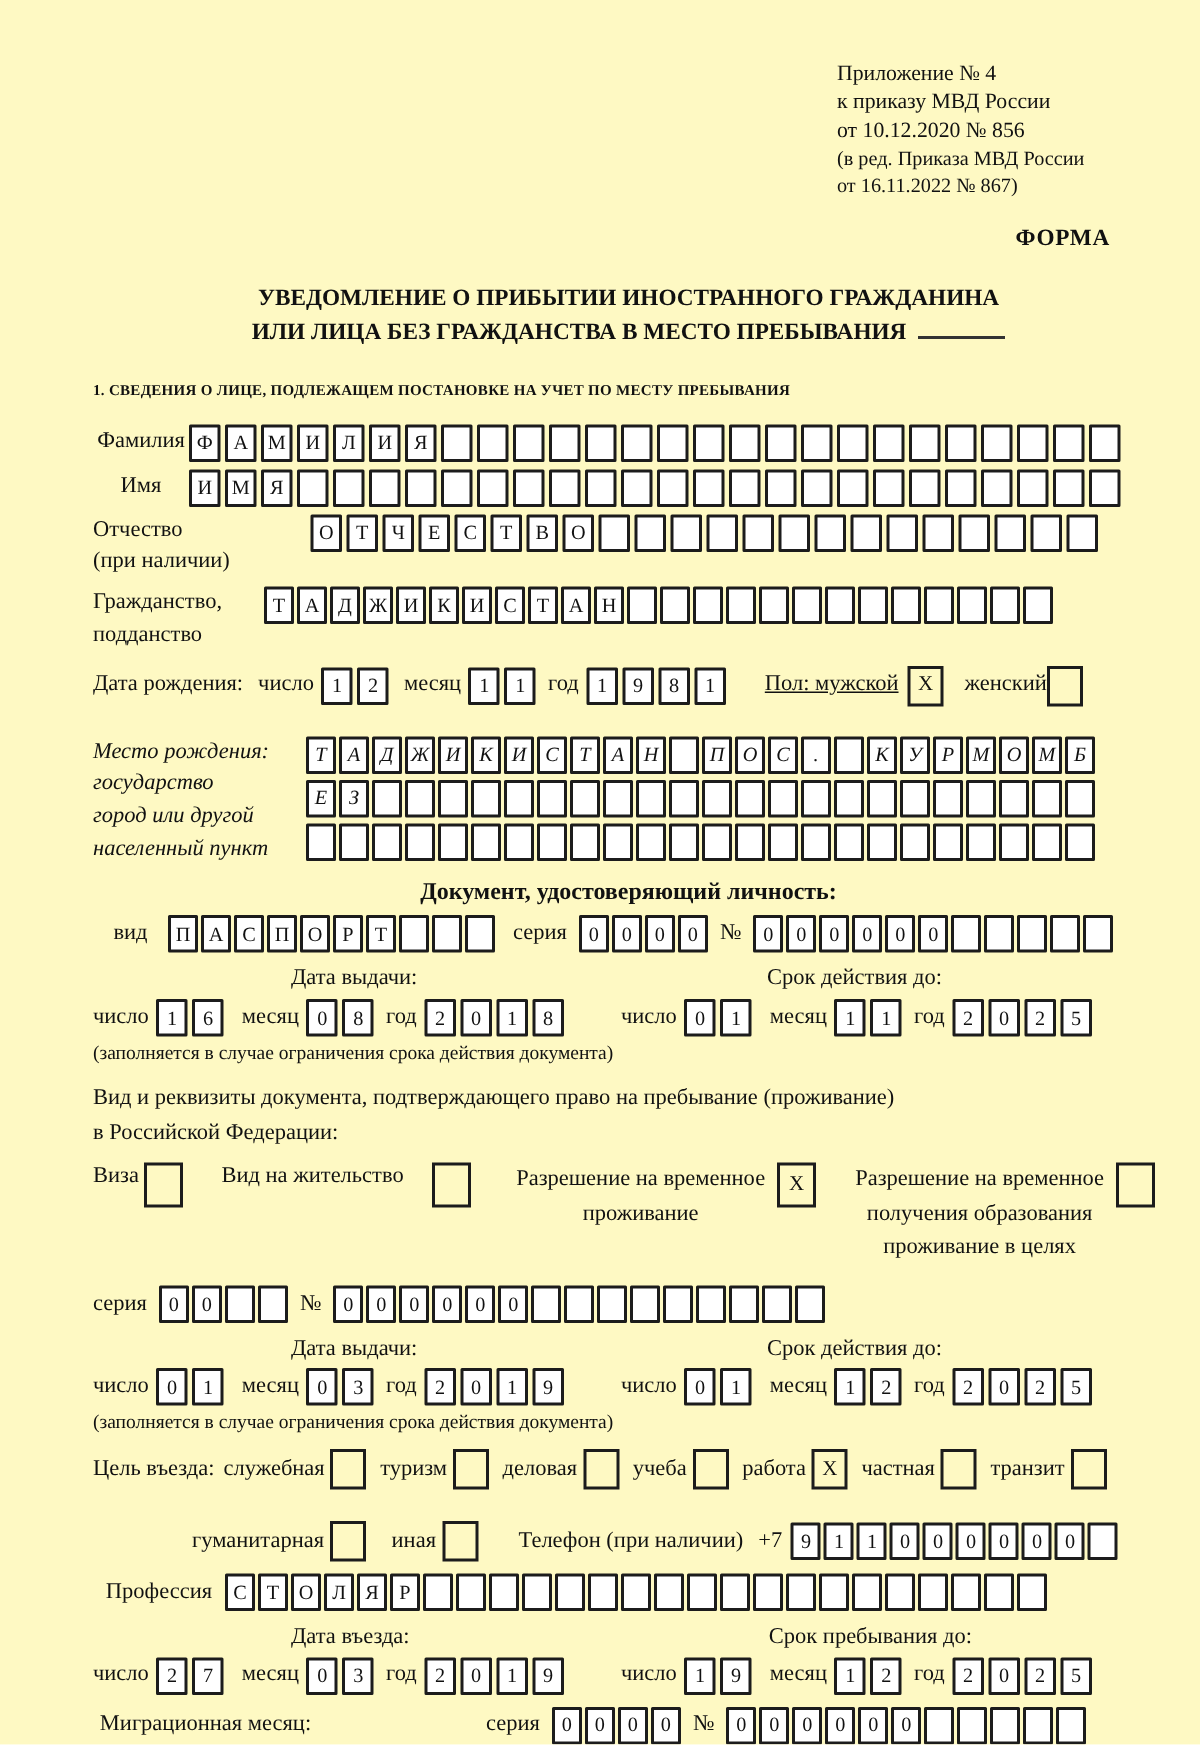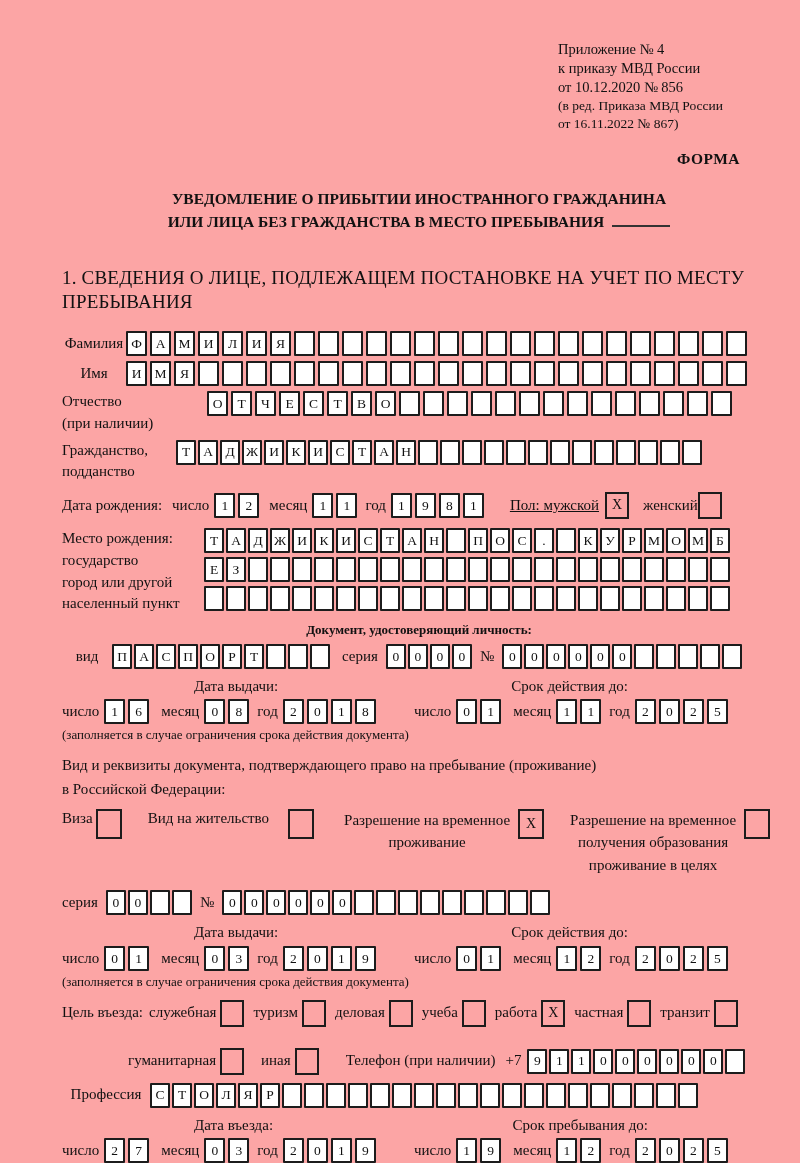--- a/index.html
+++ b/index.html
@@ -1,28 +1,28 @@
 <!DOCTYPE html>
 <html><head>
 <meta charset="utf-8">
 <style>
   html,body{margin:0;padding:0;background:#fff;}
   .page{
     position:relative;width:800px;height:1163px;box-sizing:border-box;
-    padding:40px 24px 14px 62px;background:#fca5a5;color:#111;
+    padding:40px 24px 14px 62px;background:#fef9c3;color:#111;
     font-family:"Liberation Serif","DejaVu Serif",serif;font-size:15px;line-height:1.3;
     overflow:hidden;
   }
   
   .appendix{width:250px;margin-left:496px;font-size:14.5px;line-height:1.32;}
   .appendix .edition{font-size:13.5px;}
   .forma{font-weight:bold;text-align:right;padding-right:36px;margin-top:16px;font-size:15.5px;letter-spacing:.5px;}
   .title{font-weight:bold;text-align:center;margin-top:18px;font-size:15.5px;line-height:1.5;}
   .title-underline{display:inline-block;width:58px;border-bottom:2px solid #333;height:14px;margin-left:8px;}
-  .section-heading{font-weight:normal;margin-top:32px;font-size:19px;letter-spacing:.2px;}
+  .section-heading{font-weight:bold;margin-top:20px;font-size:10px;letter-spacing:.2px;}
   
   .row{display:flex;align-items:center;margin-top:5px;}
   .row-top{display:flex;align-items:flex-start;margin-top:5px;}
   .lbl{flex:none;text-align:center;}
   .lbl-col{flex:none;line-height:1.45;}
   .w64{width:64px;} .w145{width:145px;} .w114{width:114px;} .w142{width:142px;} .w88{width:88px;} .w150{width:150px;}
   
   .grid{display:inline-flex;gap:3px;vertical-align:middle;}
   .grid .box{width:21px;}
   .grid.tight{gap:2px;}
@@ -50,21 +50,21 @@
   .residence-row{display:flex;align-items:flex-start;margin-top:8px;}
   .res-item{display:flex;align-items:flex-start;margin-right:14px;}
   .res-item .lbl{margin-right:7px;}
   .res-multi{text-align:center;line-height:1.5;margin-right:8px;}
   
   .ci{display:flex;align-items:center;margin-right:9px;}
   .ci .lbl{margin-right:4px;}
   .indent66{margin-left:66px;}
   .phone-label{margin:0 10px 0 18px;}
   .phone-prefix{margin-right:6px;}
-  .doc-heading{font-weight:bold;text-align:center;margin-top:7px;font-size:13px;}
+  .doc-heading{font-weight:bold;text-align:center;margin-top:7px;font-size:16px;}
   .mig-series-gap{margin-left:112px;}
   .series-lbl{margin-right:8px;} .num-lbl{margin:0 8px;}
   .rep-wrap{display:flex;align-items:flex-start;margin-top:8px;}
 </style>
 </head>
 <body>
 
 <div class="page">
 
   <div class="appendix">
@@ -232,21 +232,21 @@
           <span class="box">8</span>
           <span class="box">1</span>
         </span>
     </span>
     <span class="lbl" style="margin-left:26px;margin-right:6px;text-decoration:underline;">Пол: мужской</span>
     <span class="box-check">X</span>
     <span class="lbl" style="margin-left:14px;">женский</span>
     <span class="box-check"></span>
   </div>
 
-  <div class="row-top" style="margin-top:9px;">
+  <div class="row-top" style="margin-top:20px;font-style:italic;">
     <span class="lbl-col w142">
         <div>Место рождения:</div>
         <div>государство</div>
         <div>город или другой</div>
         <div>населенный пункт</div>
       </span>
     <span class="grid-rows">
       <span class="grid tight">
           <span class="box">Т</span>
           <span class="box">А</span>

